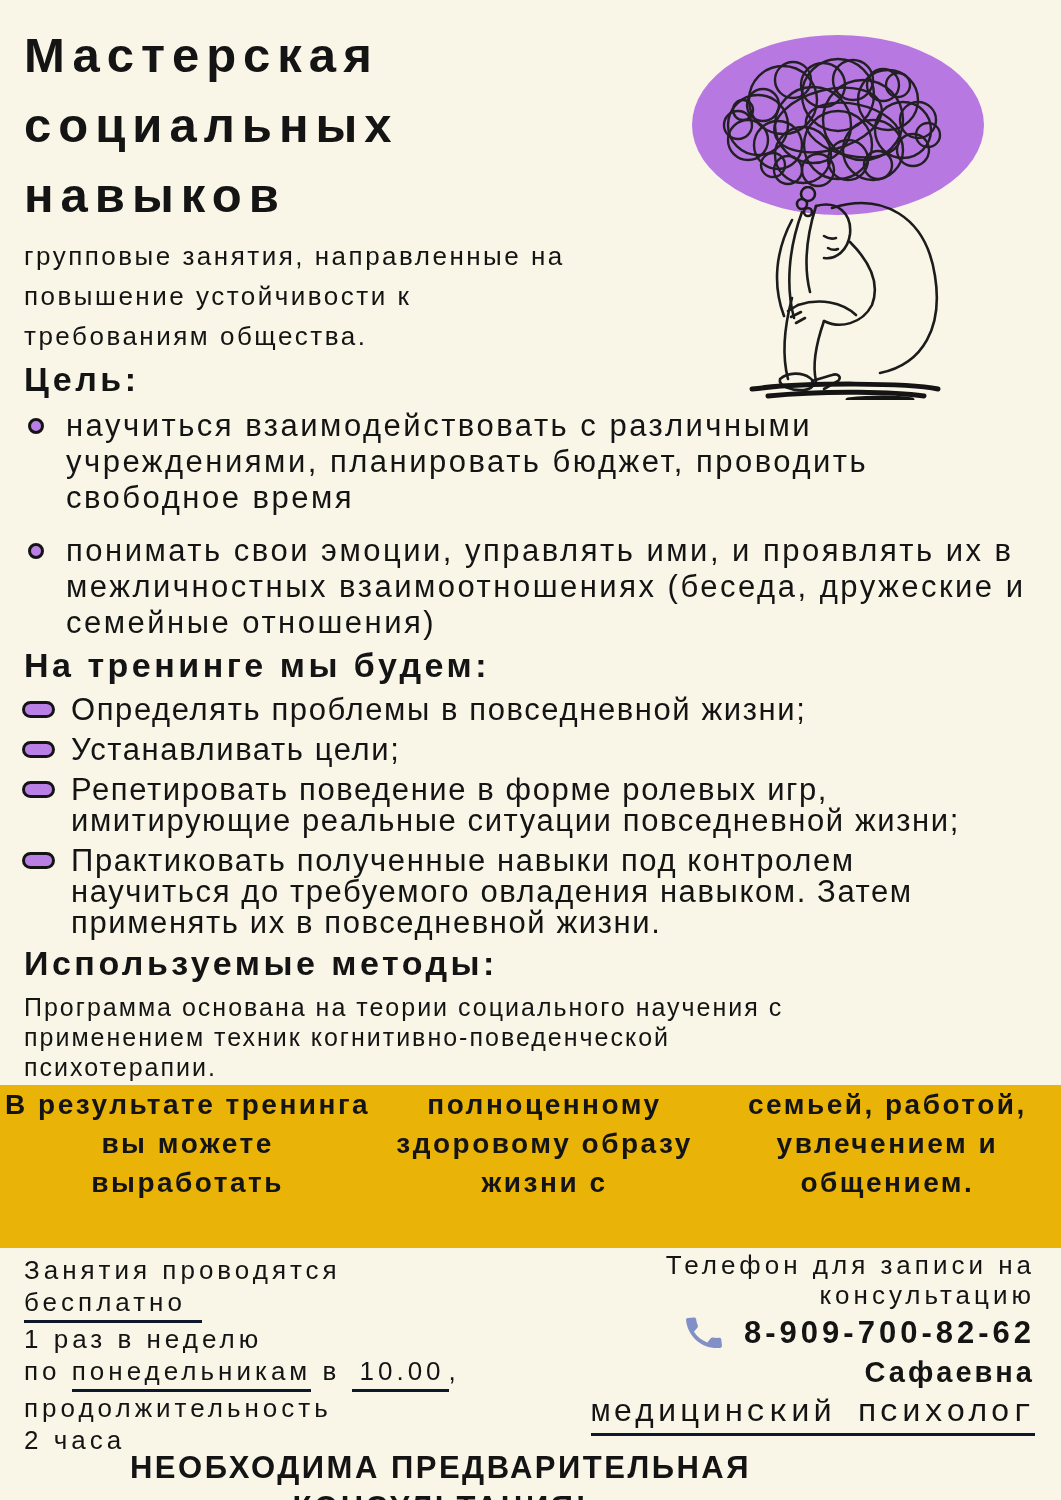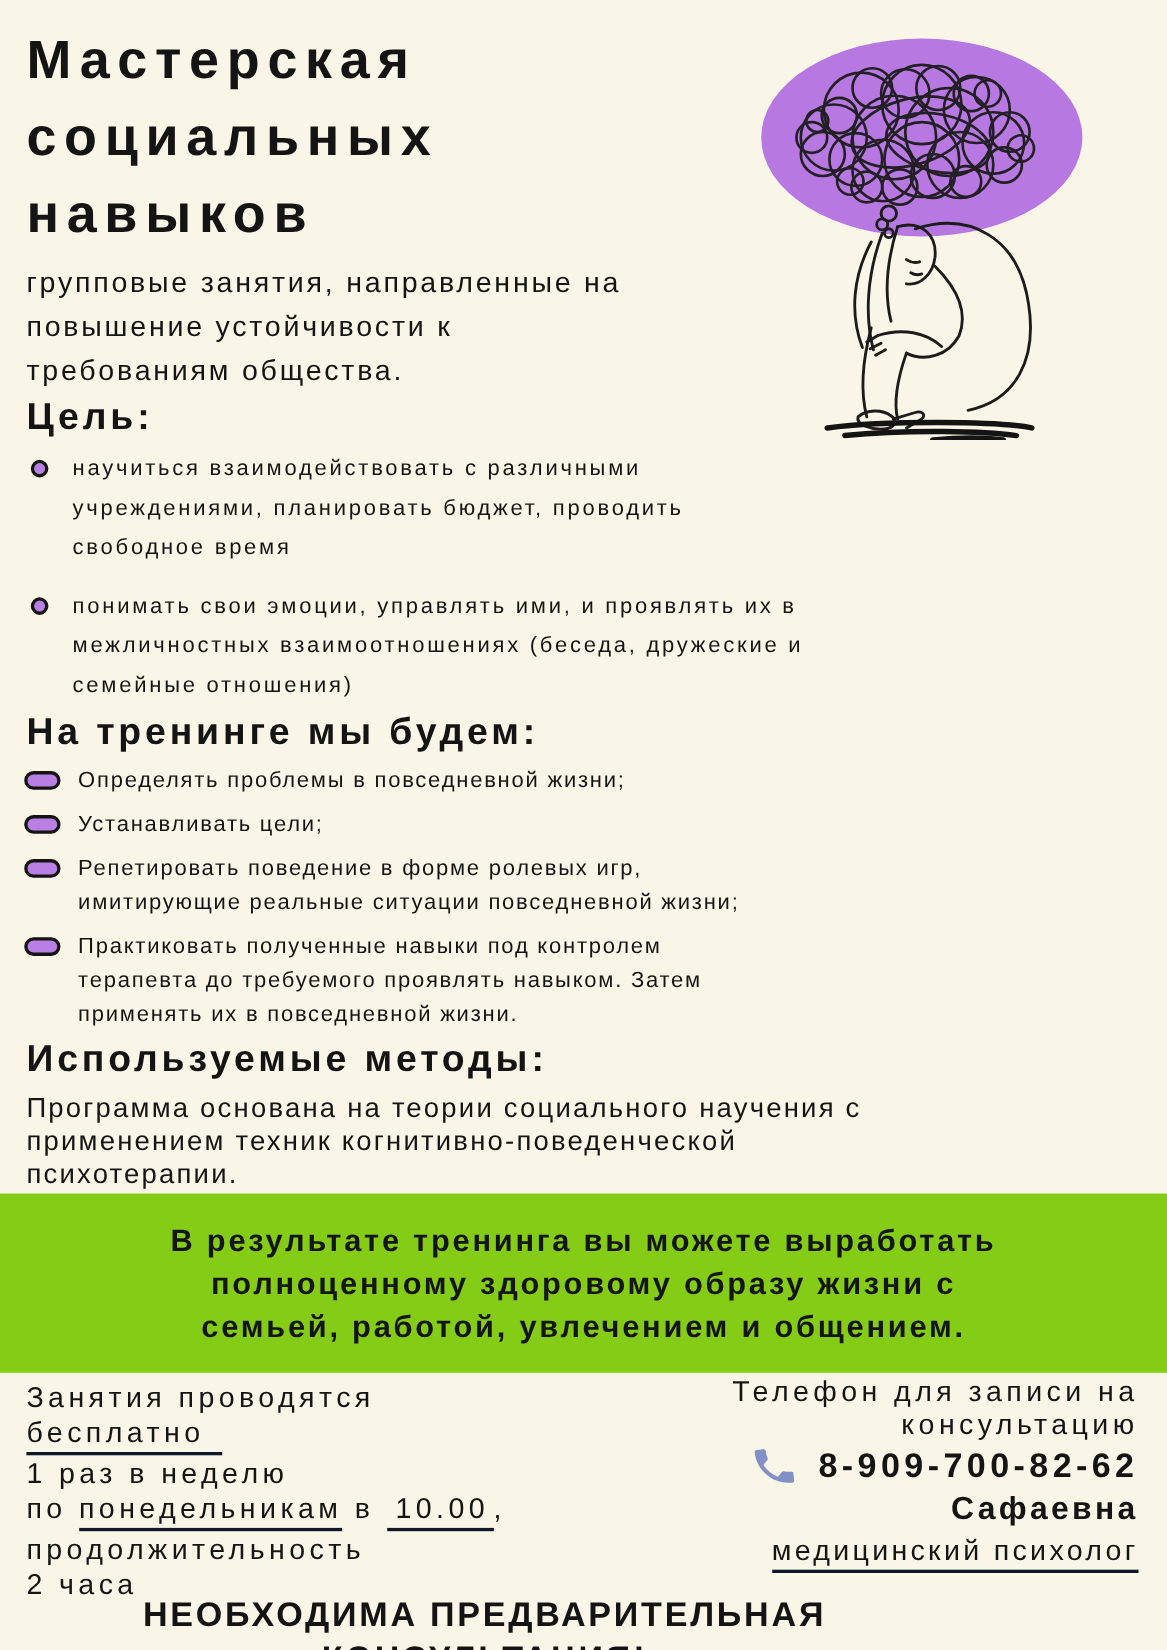--- a/index.html
+++ b/index.html
@@ -30,61 +30,61 @@
   .training-h { top:646px; left:24px; }
   .methods-h { top:944px; left:24px; }
 
   
   .goal-list { top:408px; left:24px; }
   .goal-list .item { display:flex; margin-bottom:17px; }
   .bullet-circle {
     flex:0 0 auto; width:16px; height:16px; margin:10px 22px 0 4px;
     background:#B97FE5; border:3.5px solid #141414; border-radius:50%;
   }
-  .item-text { font-size:20px; letter-spacing:2.5px; }
+  .item-text { font-size:31px; letter-spacing:2.5px; }
   .item-text div { line-height:36px; }
 
   
   .training-list { top:694px; left:22px; }
   .training-list .item { display:flex; margin-bottom:9px; }
   .bullet-pill {
     flex:0 0 auto; width:33px; height:17px; margin:7px 16px 0 0;
     background:#B97FE5; border:3.5px solid #141414; border-radius:10px;
   }
   .training-list .item-text { letter-spacing:1.6px; }
   .training-list .item-text div { line-height:31px; }
 
   .methods-text { top:992px; left:24px; font-size:25px; letter-spacing:2px; }
   .methods-text div { line-height:30px; }
 
   
   .banner {
     top:1085px; left:0; width:1061px; height:163px;
-    background:#84cc16; text-align:center;
-    display:flex; flex-direction:column; justify-content:center;
+    background:#eab308; text-align:center;
+    display:flex; flex-direction:row; justify-content:center;
     font-size:28px; font-weight:bold; letter-spacing:2.5px;
   }
   .banner div { line-height:39px; }
 
   
   .schedule { top:1254px; left:24px; font-size:26px; letter-spacing:4px; }
   .schedule > div { line-height:32px; }
   .u { border-bottom:3px solid #0f172a; padding-bottom:2px; display:inline-block; }
   .u-free { padding-right:16px; }
   .u-time { padding-left:8px; padding-right:4px; }
 
   
   .contact { top:1250px; right:26px; text-align:right; }
   .contact-heading { font-size:26px; letter-spacing:4px; }
   .contact-heading div { line-height:30px; }
   .phone-row { display:flex; align-items:center; justify-content:flex-end; gap:18px; height:42px; margin-top:2px; }
   .phone-number { font-size:31px; font-weight:bold; letter-spacing:4px; }
   .contact-name { font-size:29px; font-weight:bold; letter-spacing:3px; margin-top:2px; }
   .contact-name div { line-height:32px; }
-  .contact-role { font-size:26px; letter-spacing:3px; margin-top:6px; }
+  .contact-role { font-size:32px; letter-spacing:3px; margin-top:6px;font-family:Liberation Mono, monospace; }
 
   
   .footer { top:1448px; left:0; width:881px; text-align:center;
     font-size:31px; font-weight:bold; letter-spacing:2.5px; line-height:40px; }
 
   svg { display:block; width:100%; height:100%; }
 </style>
 </head>
 <body>
 
@@ -220,21 +220,21 @@
     <span class="bullet-pill"></span>
     <div class="item-text">
       <div>Репетировать поведение в форме ролевых игр,</div>
       <div>имитирующие реальные ситуации повседневной жизни;</div>
     </div>
   </div>
   <div class="item">
     <span class="bullet-pill"></span>
     <div class="item-text">
       <div>Практиковать полученные навыки под контролем</div>
-      <div>терапевта до требуемого проявлять навыком. Затем</div>
+      <div>научиться до требуемого овладения навыком. Затем</div>
       <div>применять их в повседневной жизни.</div>
     </div>
   </div>
 </div>
 
 <h2 class="abs h2 methods-h">Используемые методы:</h2>
 
 <div class="abs methods-text">
   <div>Программа основана на теории социального научения с</div>
   <div>применением техник когнитивно-поведенческой</div>

